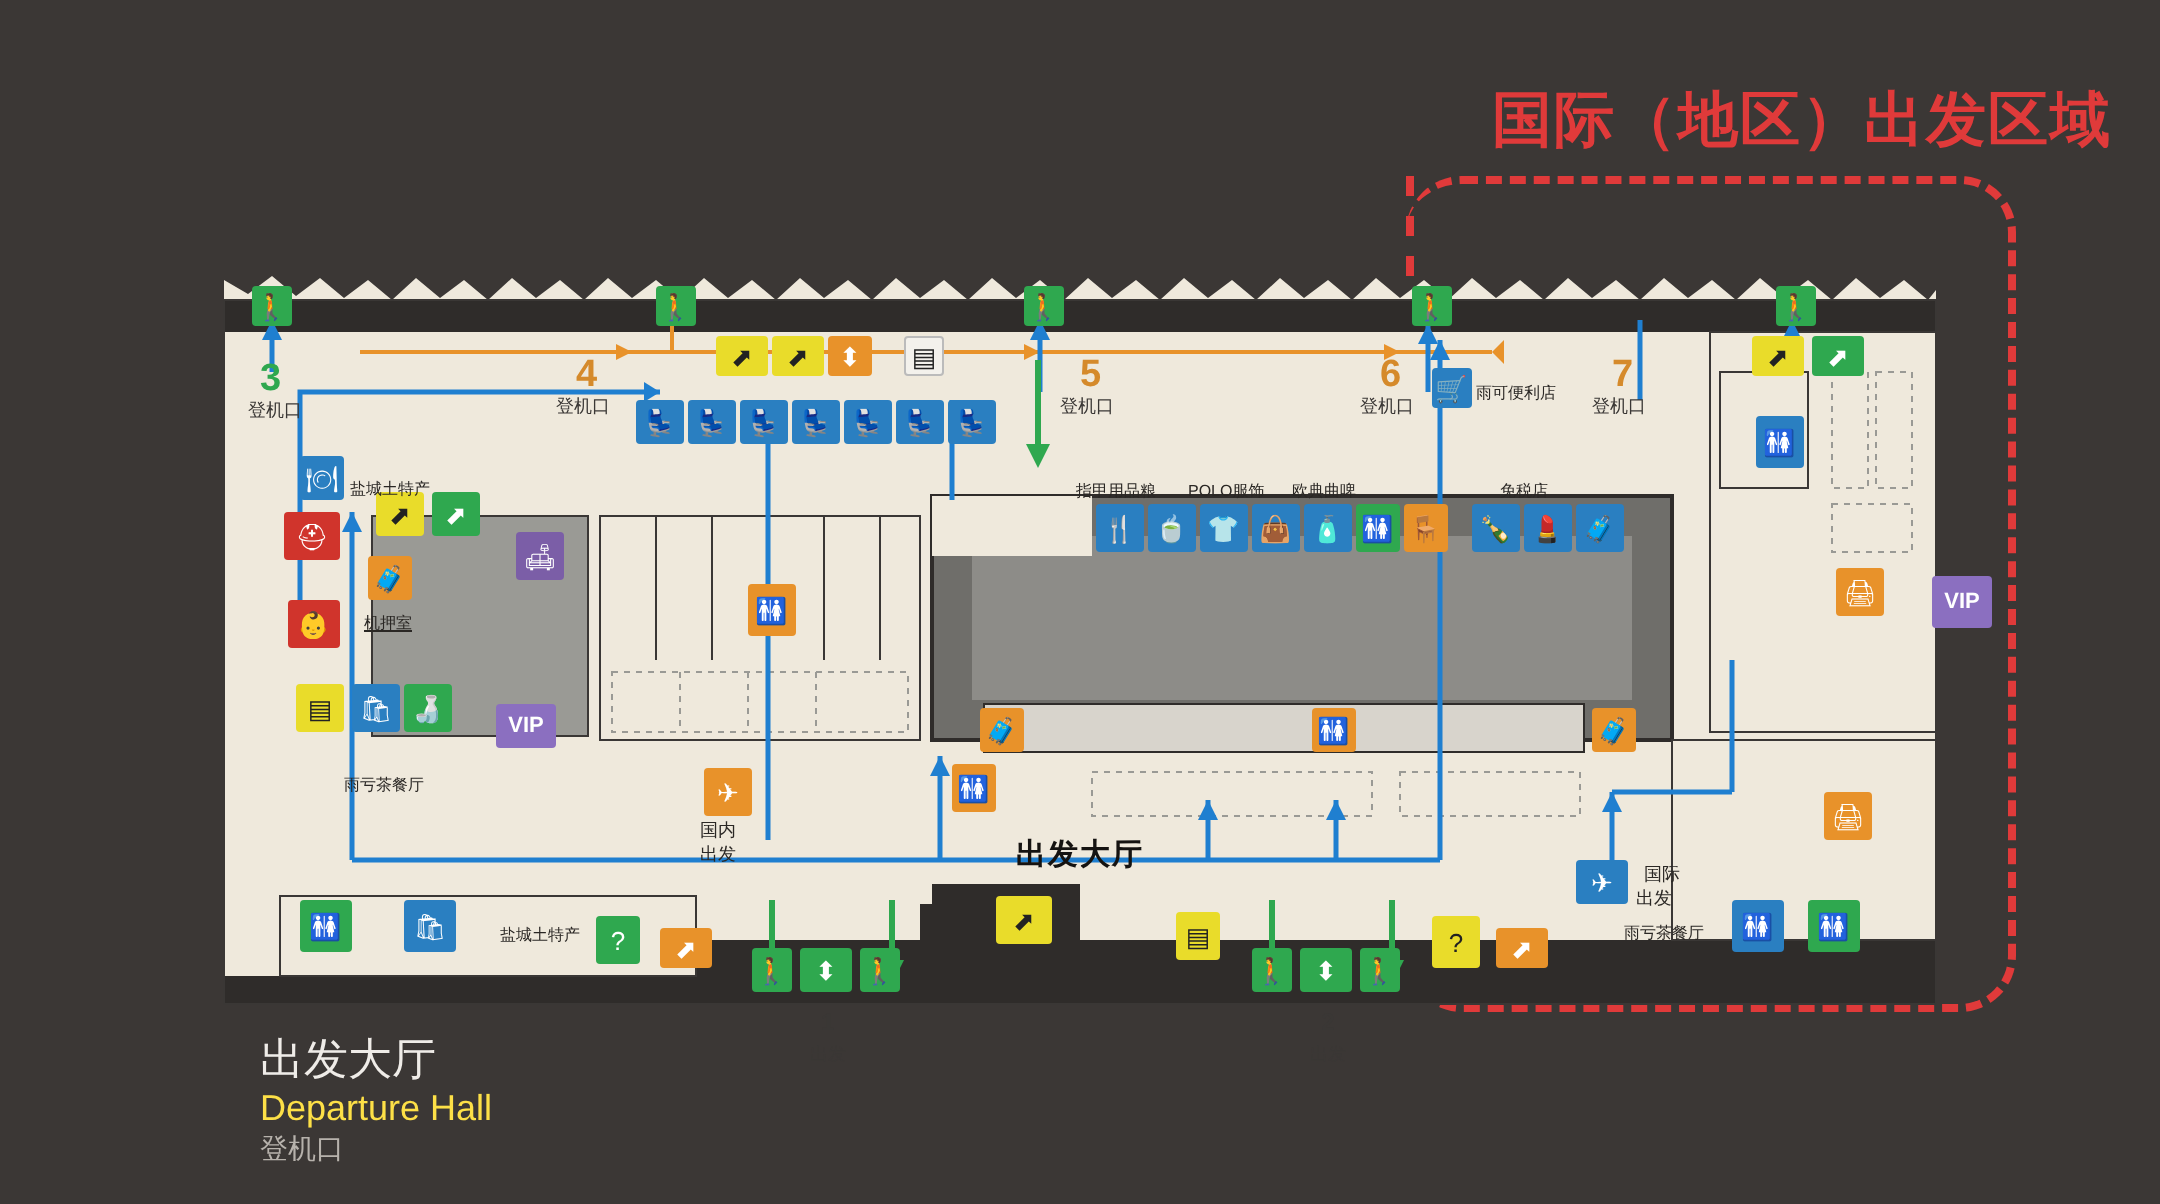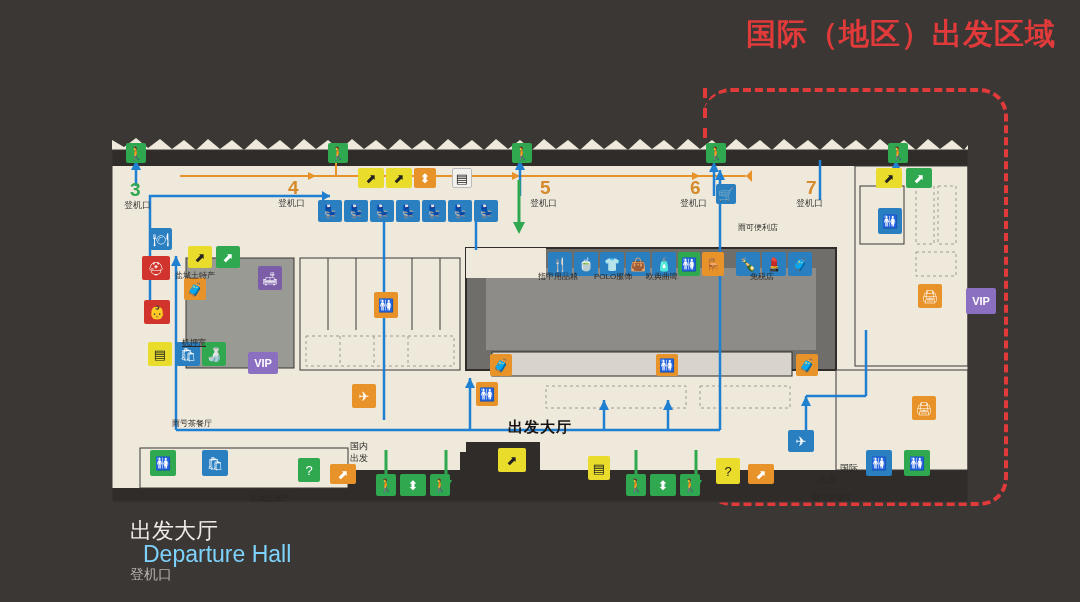--- a/index.html
+++ b/index.html
@@ -7,21 +7,21 @@
     width:1080px;height:602px;
     background:#3b3735;
     font-family:"Liberation Sans", sans-serif;
     overflow:hidden;
     position:relative;
   }
   .root{position:absolute;left:0;top:0;width:1080px;height:602px;}
 
   
   .zone-title{
-    position:absolute; right:24px; top:14px;
+    position:absolute; right:24px; top:40px;
     color:#e03a3a; font-size:30px; font-weight:bold;
     letter-spacing:1px;
     font-family:"DejaVu Sans", sans-serif;
     white-space:nowrap;
   }
 
   
   .zone-dash{
     position:absolute;
     left:703px; top:88px; width:305px; height:418px;
@@ -33,21 +33,21 @@
   }
   .zone-dash-left{
     position:absolute;left:703px;top:88px;width:4px;height:418px;
     background:repeating-linear-gradient(to bottom,#e03a3a 0 10px,transparent 10px 20px);
   }
 
   
   .floor-label{position:absolute;left:130px;top:518px;color:#d8d4cf;}
   .floor-label .f1{font-size:27px;font-weight:bold;line-height:30px;color:#efece8;}
   .floor-label .f2{font-size:22px;line-height:26px;color:#efece8;font-family:"DejaVu Sans",sans-serif;}
-  .floor-label .f3{font-size:23px;line-height:21px;color:#7dd3fc;margin-left:13px;}
+  .floor-label .f3{font-size:18px;line-height:21px;color:#fde047;}
   .floor-label .f4{font-size:14px;line-height:18px;color:#b7b2ac;}
 
   
   .tile{
     position:absolute;width:22px;height:22px;border-radius:2px;
     display:flex;align-items:center;justify-content:center;
     font-size:13px;line-height:1;color:#1b1b1b;
     box-sizing:border-box;
   }
   .t-blue{background:#2a7fc1;color:#fff;}
@@ -58,21 +58,21 @@
   .t-red{background:#d0342c;color:#fff;}
   .t-white{background:#f3f1ec;color:#222;border:1px solid #bbb;}
   .gate-num{
     position:absolute;color:#d58a2b;font-size:19px;font-weight:bold;line-height:19px;
   }
   .gate-num.g3{color:#2fa84f;}
   .gate-cap{
     position:absolute;color:#3a3735;font-size:9px;line-height:11px;white-space:nowrap;
   }
 
-  .lbl{position:absolute;color:#2a2724;font-size:8px;line-height:10px;white-space:nowrap;margin-top:31px;}
+  .lbl{position:absolute;color:#2a2724;font-size:8px;line-height:10px;white-space:nowrap;}
   .big-lbl{position:absolute;color:#151311;font-size:15px;font-weight:bold;letter-spacing:1px;white-space:nowrap;}
   .vip{
     position:absolute;background:#8b6fc0;color:#fff;font-size:11px;font-weight:bold;
     display:flex;align-items:center;justify-content:center;border-radius:2px;
   }
   .exitnum{position:absolute;color:#3a3735;font-size:12px;font-weight:bold;text-align:center;}
   .exitcap{position:absolute;color:#3a3735;font-size:9px;text-align:center;}
 
   .svgwrap{position:absolute;left:0;top:0;width:1080px;height:602px;pointer-events:none;}
 </style>
@@ -315,21 +315,21 @@
   <div class="lbl" style="left:250px;top:463px;">盐城土特产</div>
   <div class="lbl" style="left:538px;top:241px;">指甲用品粮</div>
   <div class="lbl" style="left:594px;top:241px;">POLO服饰</div>
   <div class="lbl" style="left:646px;top:241px;">欧典曲啤</div>
   <div class="lbl" style="left:738px;top:192px;">雨可便利店</div>
   <div class="lbl" style="left:750px;top:241px;">免税店</div>
   <div class="lbl" style="left:812px;top:462px;">雨亏茶餐厅</div>
 
   <div class="lbl" style="left:350px;top:410px;font-size:9px;">国内</div>
   <div class="lbl" style="left:350px;top:422px;font-size:9px;">出发</div>
-  <div class="lbl" style="left:840px;top:432px;font-size:9px;">国际</div>
+  <div class="lbl" style="left:822px;top:432px;font-size:9px;">国际</div>
   <div class="lbl" style="left:818px;top:444px;font-size:9px;">出发</div>
 
   <div class="floor-label">
     <div class="f2">出发大厅</div>
     <div class="f3">Departure Hall</div>
     <div class="f4">登机口</div>
   </div>
 
 </div>
 

